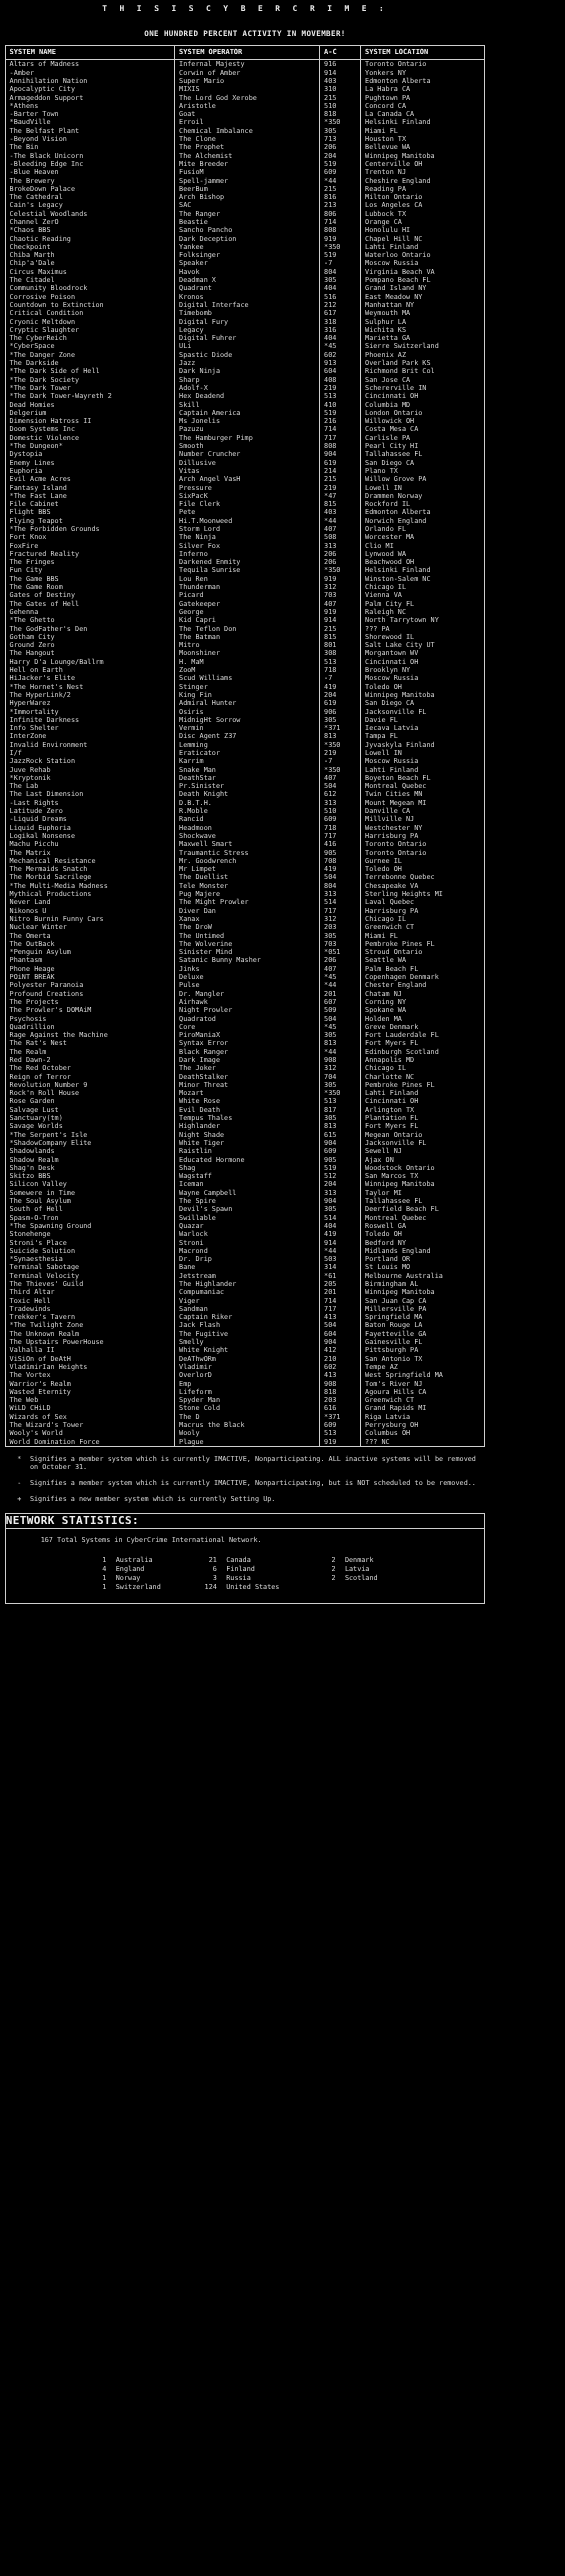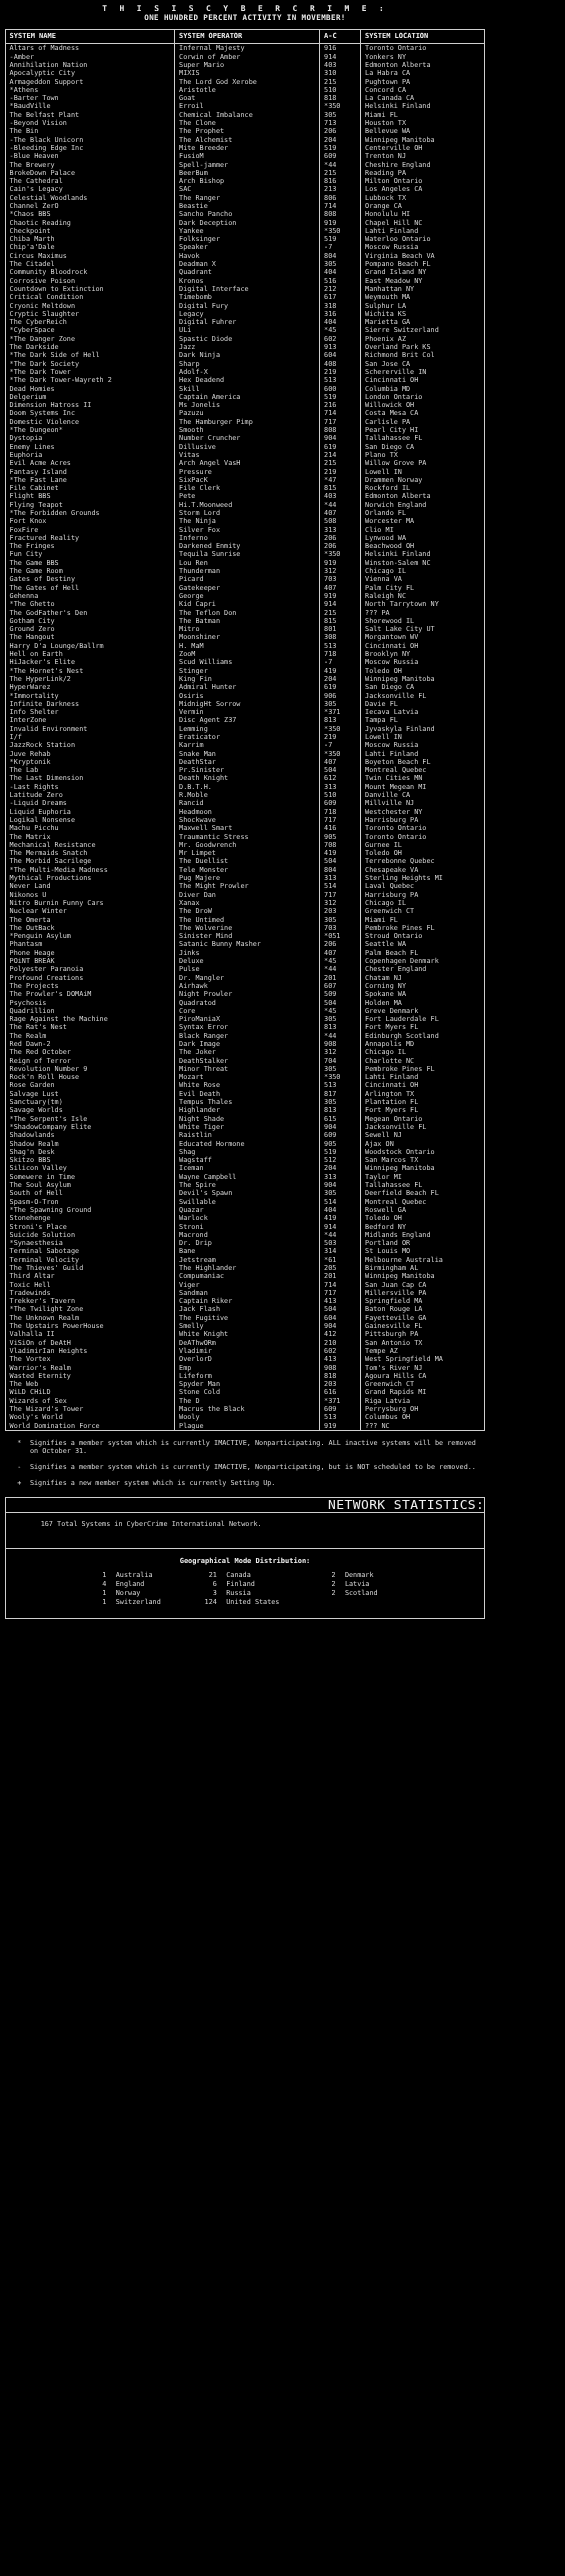--- a/index.html
+++ b/index.html
@@ -6,21 +6,21 @@
   body{
     width:565px;
     font-family:"DejaVu Sans Mono","Liberation Mono",monospace;
     color:#d8d8d8;
     font-size:7px;
     line-height:8.3px;
   }
   .page{width:490px;padding:0;box-sizing:border-box;}
   .hdr{text-align:center;color:#e8e8e8;font-weight:bold;padding-top:4.7px;}
   .hdr .t1{letter-spacing:3.9px;font-size:7.9px;}
-  .hdr .t2{font-size:7.5px;margin-top:1px;letter-spacing:0.4px;}
+  .hdr .t2{font-size:7.5px;margin-top:17px;letter-spacing:0.4px;}
   .frame{
     margin:6.3px 4.7px 0 4.7px;
     border:1.6px solid #cfcfcf;
     padding:0;
   }
   table.bbs{
     border-collapse:collapse;
     width:100%;
     table-layout:fixed;
     font-size:6.8px;
@@ -58,23 +58,23 @@
     font-size:6.8px;
     line-height:8.6px;
     color:#d8d8d8;
   }
   .note .bullet{position:absolute;left:0;top:0;}
   .statbox{
     margin:9.4px 4.7px 0 4.7px;
     border:1.6px solid #cfcfcf;
   }
   .statbox .stitle{
-    text-align:right;
-    font-weight:normal;
-    font-size:13px;
+    text-align:left;
+    font-weight:bold;
+    font-size:11px;
     padding:3.1px 0 3.1px 0;
     border-bottom:1.6px solid #cfcfcf;
     color:#f0f0f0;
     letter-spacing:0.4px;
   }
   .statbody{padding:7px 0 7.9px 0;}
   .statline{padding-left:35px;font-size:6.8px;line-height:9px;}
   .statsub{padding-left:57px;font-size:6.8px;line-height:9px;}
   .geohdr{
     text-align:center;
@@ -365,21 +365,21 @@
           </tr>
           <tr>
             <td>*The Dark Tower-Wayreth 2</td>
             <td>Hex Deadend</td>
             <td class="ac">513</td>
             <td>Cincinnati OH</td>
           </tr>
           <tr>
             <td>Dead Homies</td>
             <td>Skill</td>
-            <td class="ac">600</td>
+            <td class="ac">410</td>
             <td>Columbia MD</td>
           </tr>
           <tr>
             <td>Delgerium</td>
             <td>Captain America</td>
             <td class="ac">519</td>
             <td>London Ontario</td>
           </tr>
           <tr>
             <td>Dimension Hatross II</td>
@@ -1133,21 +1133,20 @@
       <div class="note"><span class="bullet">*</span><span>Signifies a member system which is currently IMACTIVE, Nonparticipating. ALL inactive systems will be removed on October 31.</span></div>
       <div class="note"><span class="bullet">-</span><span>Signifies a member system which is currently IMACTIVE, Nonparticipating, but is NOT scheduled to be removed..</span></div>
       <div class="note"><span class="bullet">+</span><span>Signifies a new member system which is currently Setting Up.</span></div>
     </div>
 
   <div class="statbox">
     <div class="stitle">NETWORK STATISTICS:</div>
     <div class="statbody">
       <div class="statline">167   Total Systems in CyberCrime International Network.</div>
       <div class="spacer"></div>
-      <div class="geohdr">Geographical Mode Distribution:</div>
       <table class="geo">
         <tbody id="geobody">
             <tr>
               <td class="num">1</td>
               <td class="nm">Australia</td>
               <td class="num">21</td>
               <td class="nm">Canada</td>
               <td class="num">2</td>
               <td class="nm">Denmark</td>
             </tr>

